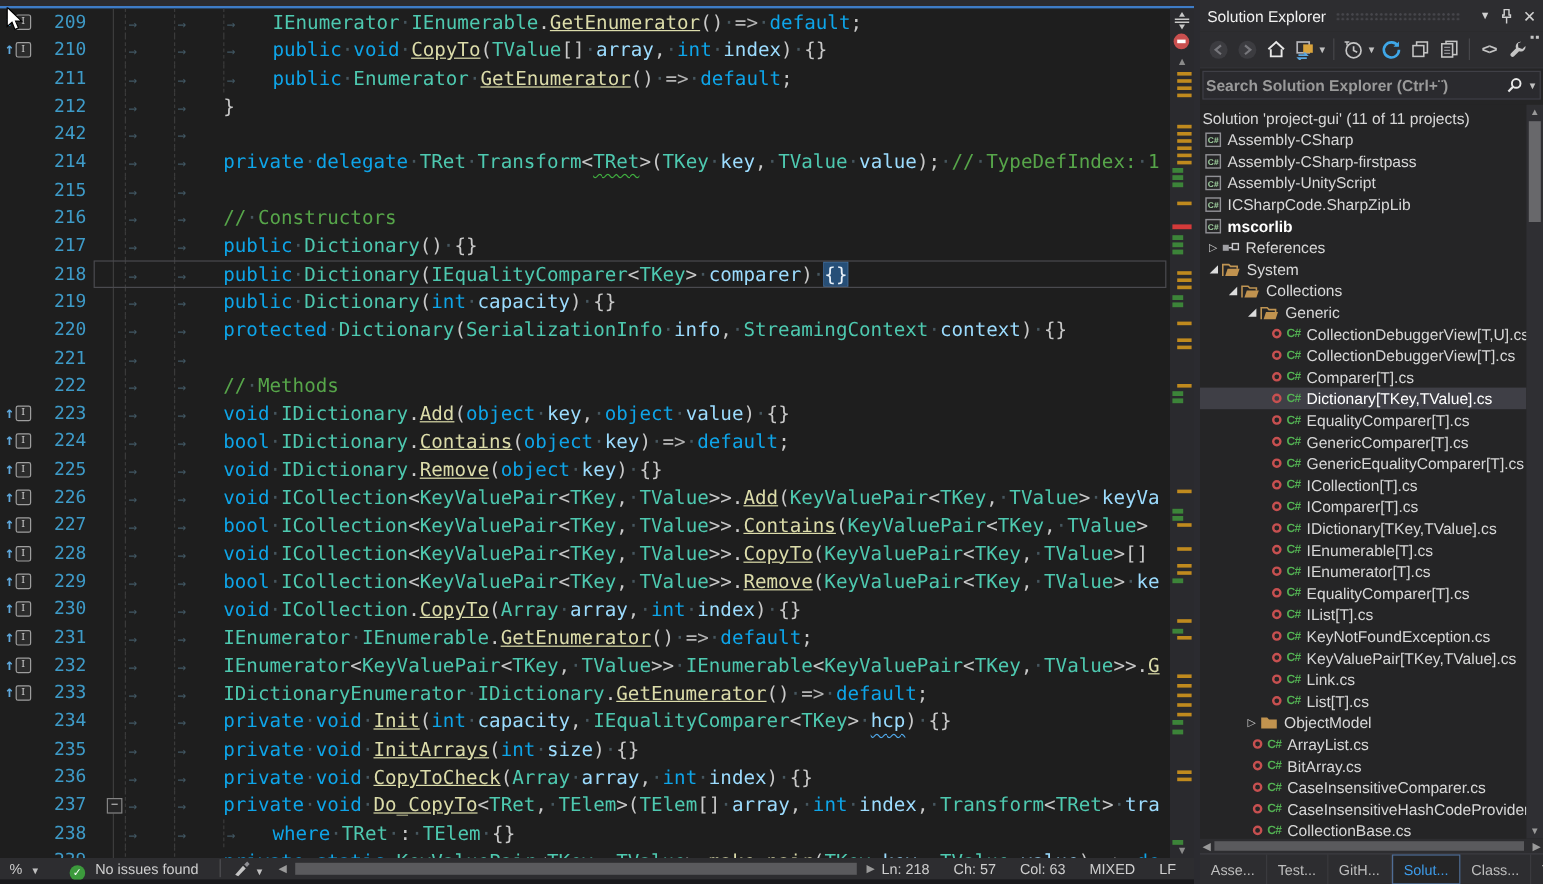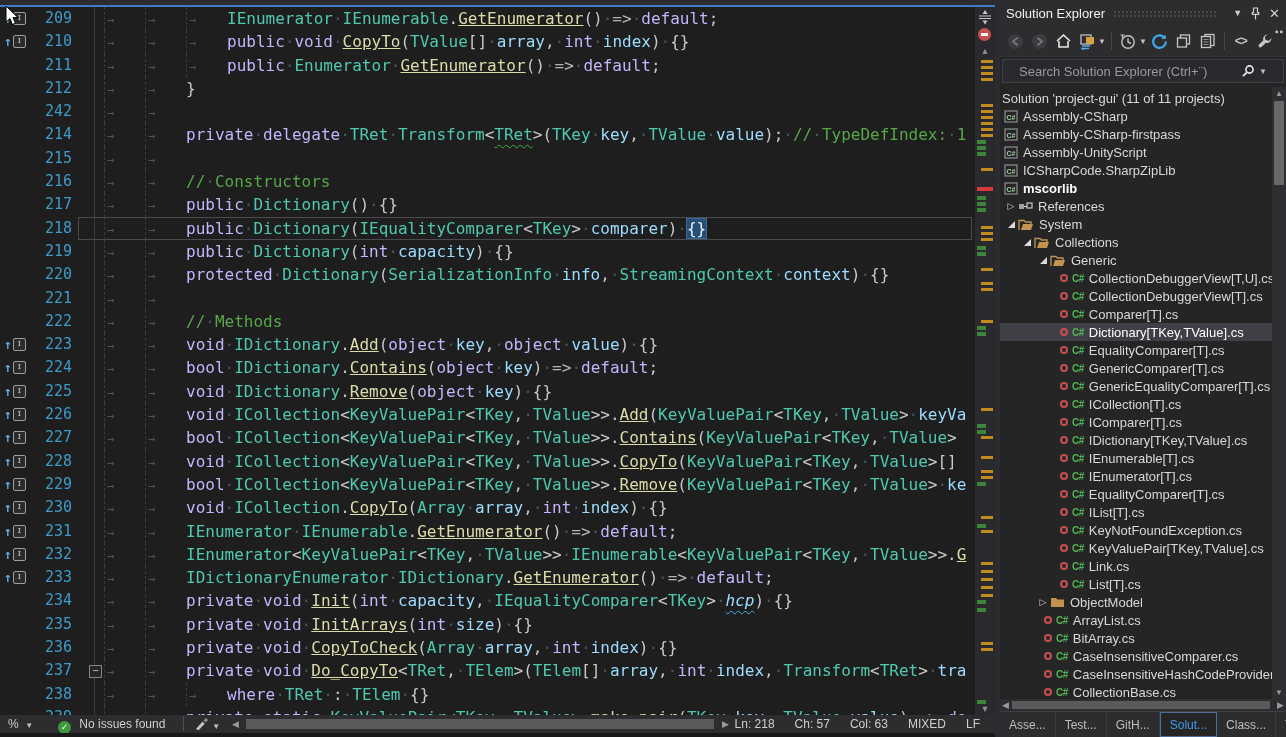--- a/index.html
+++ b/index.html
@@ -13,26 +13,26 @@
   #code-area{position:absolute;top:7px;left:0;width:975px;height:709px;overflow:hidden;
              font-family:"DejaVu Sans Mono",monospace;font-size:16px;}
   #outline-line{position:absolute;left:94px;top:0;height:100%;width:1px;background:#3c3c3c;}
   .cl{position:relative;height:23.3px;line-height:23.3px;white-space:pre;}
   .cl .num{position:absolute;left:22px;width:50px;text-align:right;color:#3e9bc8;font-size:15px;}
   .cl .codeseg{position:absolute;left:104px;top:0;white-space:pre;}
   .tab{display:inline-block;width:40px;height:23.3px;border-left:1px dashed #3a3a3a;
        color:#41576312;vertical-align:top;}
   .tab i{font-style:normal;color:#415763;font-size:12px;padding-left:2px;}
   .tok{color:#d4d4d4;}
-  .kw{color:#c4b5fd;} .typ{color:#4ec9b0;} .mth{color:#dcdcaa;text-decoration:underline;} .par{color:#9cdcfe;}
+  .kw{color:#0ea5e9;} .typ{color:#4ec9b0;} .mth{color:#dcdcaa;text-decoration:underline;} .par{color:#9cdcfe;}
   .com{color:#57a64a;} .pun{color:#c8c8c8;} .opr{color:#b4b4b4;}
   .sel{background:#264f78;color:#e8f0f8;outline:1px solid #3c6c9e;}
   .sp{color:#46565e;}
   .sqg{text-decoration:underline wavy #3fae3f 1px;text-underline-offset:4px;}
-  .sqb{text-decoration:underline wavy #4fa7e8 1px;text-underline-offset:4px;font-style:italic;}
+  .sqb{text-decoration:underline wavy #4fa7e8 1px;text-underline-offset:4px;}
   .cur::after{content:'';position:absolute;left:78px;right:3px;top:0;height:21px;
               border:1px solid #4a4a4f;pointer-events:none;}
   .refind{position:absolute;left:4px;top:4px;width:26px;height:15px;display:flex;align-items:center;}
   .refind .up{color:#5fa8dc;font-weight:bold;font-size:13px;line-height:13px;}
   .refind .ibox{display:inline-block;width:11px;height:11px;margin-left:1px;border:1px solid #9e9e9e;
                 border-radius:2px;background:#2b2b2b;color:#d0d0d0;font-size:8px;line-height:10px;
                 text-align:center;font-family:"DejaVu Serif",serif;}
   .foldbox{position:absolute;left:89px;top:6px;width:11px;height:11px;border:1px solid #848484;
            background:#252526;color:#c8c8c8;font-size:10px;line-height:9px;text-align:center;z-index:3;}
 
@@ -76,21 +76,21 @@
   #se-header .hicon{color:#d0d0d0;margin-left:8px;font-size:11px;cursor:default;}
   #se-toolbar{height:30px;background:#2d2d30;display:flex;align-items:center;padding:0 4px;gap:2px;
               position:relative;border-bottom:1px solid #333337;}
   .tbi{width:22px;height:22px;display:flex;align-items:center;justify-content:center;color:#c5c5c5;}
   .tbsep{width:1px;height:18px;background:#46464a;margin:0 3px;}
   .tb-dd{color:#c0c0c0;font-size:8px;margin-left:-2px;}
   #tb-overflow{position:absolute;right:2px;top:0px;color:#c5c5c5;font-size:10px;letter-spacing:1px;}
 
   #se-search{height:26px;background:#252526;padding:2px 2px;}
   #se-search .box{height:22px;background:#2a2a2e;border:1px solid #3f3f46;display:flex;
-                  align-items:center;padding:0 16px;}
+                  align-items:center;padding:0 2px;font-weight:bold;}
   #se-search .ph{flex:1;color:#9a9a9a;font-size:13px;}
 
   #se-tree{flex:1;position:relative;overflow:hidden;}
   #tree-rows{position:absolute;left:0;top:2px;right:14px;}
   .trow{height:18px;display:flex;align-items:center;color:#d8d8d8;font-size:13px;white-space:nowrap;overflow:hidden;}
   .trow.selrow{background:#3f3f46;color:#ffffff;}
   .trow.boldrow{font-weight:bold;color:#ffffff;}
   .arr-slot{width:14px;flex:0 0 14px;display:flex;align-items:center;justify-content:center;}
   .arr-e{width:0;height:0;border-bottom:7px solid #dcdcdc;border-left:7px solid transparent;}
   .arr-c{color:#cfcfcf;font-size:9px;}

